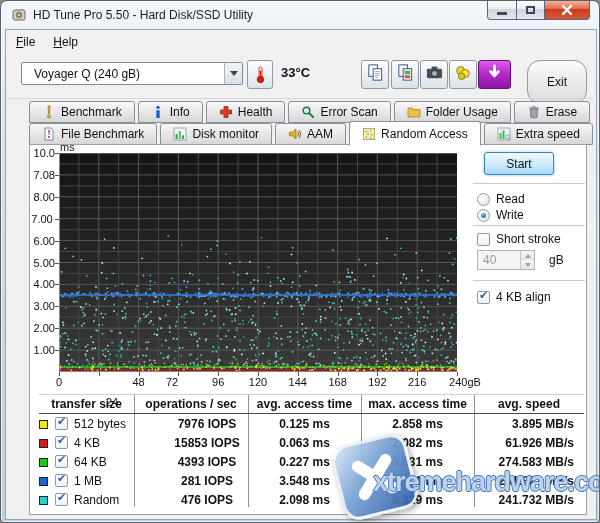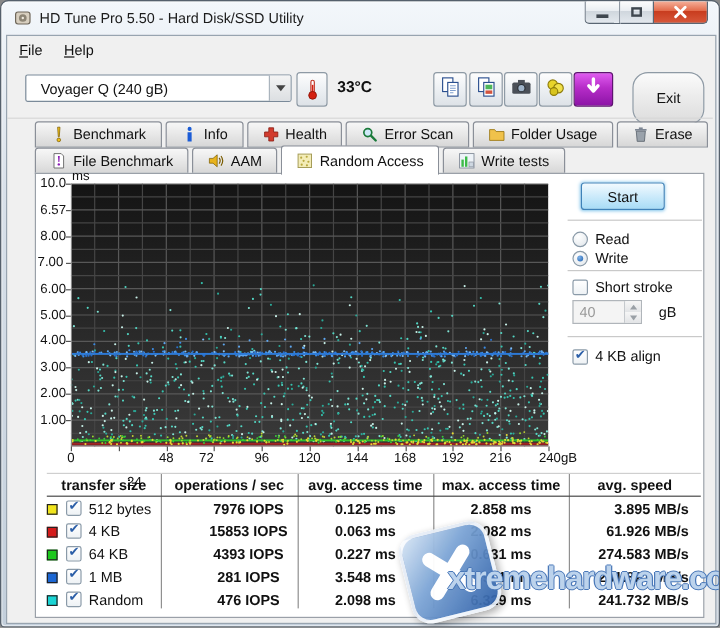--- a/index.html
+++ b/index.html
@@ -256,20 +256,31 @@
             <path d="M3 1h6l2 2v10H3z" fill="#fff" stroke="#6d6d6d" stroke-width=".8"></path>
             <path d="M6.3 3h1.5l-.35 5h-.8z" fill="#8a1bb5"></path>
             <circle cx="7" cy="10" r="1" fill="#8a1bb5"></circle>
           </svg>
         </span>
         <span>File Benchmark</span>
       </div>
       <div class="tab">
         <span class="tab-icon">
           <svg viewBox="0 0 14 14">
+            <rect x="1" y="1" width="12" height="12" fill="#eef3f8" stroke="#7d8693" stroke-width=".7"></rect>
+            <rect x="2.6" y="7" width="2" height="5" fill="#2fae3e"></rect>
+            <rect x="5.8" y="4" width="2" height="8" fill="#49c954"></rect>
+            <rect x="9" y="8.4" width="2" height="3.6" fill="#2fae3e"></rect>
+          </svg>
+        </span>
+        <span>Disk monitor</span>
+      </div>
+      <div class="tab">
+        <span class="tab-icon">
+          <svg viewBox="0 0 14 14">
             <path d="M1.5 5h3L8 2v10L4.5 9h-3z" fill="#e8b31d" stroke="#7a5c00" stroke-width=".6"></path>
             <path d="M9.6 4.6q1.8 2.4 0 4.8M11.2 3q2.8 4 0 8" stroke="#7a5c00" stroke-width="1" fill="none"></path>
           </svg>
         </span>
         <span>AAM</span>
       </div>
       <div class="tab active">
         <span class="tab-icon">
           <svg viewBox="0 0 14 14">
             <rect x="1.4" y="1.4" width="11.2" height="11.2" fill="#f3ecb7" stroke="#a39a54" stroke-width=".8"></rect>
@@ -285,21 +296,21 @@
       </div>
       <div class="tab">
         <span class="tab-icon">
           <svg viewBox="0 0 14 14">
             <rect x="1" y="1" width="12" height="12" fill="#eef3f8" stroke="#7d8693" stroke-width=".7"></rect>
             <rect x="2.5" y="6" width="2" height="6" fill="#3dbb49"></rect>
             <rect x="5.5" y="3.4" width="2" height="8.6" fill="#3dbb49"></rect>
             <rect x="8.8" y="8" width="3.6" height="4" fill="#cfd8e2" stroke="#7d8693" stroke-width=".5"></rect>
           </svg>
         </span>
-        <span>Write tests</span>
+        <span>Extra speed</span>
       </div>
     </div>
   <div class="tabpanel"></div>
 
   <span class="ms-label">ms</span>
   <div class="plot" id="plot"><svg width="398" height="219" viewBox="0 0 398 219">
         <defs>
           <linearGradient id="bg" x1="0" y1="0" x2="0" y2="1">
             <stop offset="0" stop-color="#141414"></stop>
             <stop offset="1" stop-color="#3a3a3a"></stop>
@@ -1818,21 +1829,21 @@
         <circle cx="257.3" cy="142.4" r="0.9" fill="#2b6fc8"></circle>
         <circle cx="189.5" cy="141.4" r="0.9" fill="#2b6fc8"></circle>
         <circle cx="91.2" cy="132.6" r="0.9" fill="#3b8be4"></circle>
         <rect x="0" y="141.1" width="398" height="1.6" fill="#2b79d8"></rect>
         <line x1="0.5" y1="0" x2="0.5" y2="219" stroke="#888"></line>
         <line x1="0" y1="218.5" x2="398" y2="218.5" stroke="#888"></line>
       </svg></div>
   <div id="axisLabels">
       <span class="ytick" style="left: 28px; top: 146px; text-align: right;">10.0</span>
       <span class="ytickmark" style="left: 54px; top: 152px;"></span>
-      <span class="ytick" style="left: 28px; top: 167.9px;">6.57</span>
+      <span class="ytick" style="left: 28px; top: 167.9px;">7.08</span>
       <span class="ytickmark" style="left: 54px; top: 173.9px;"></span>
       <span class="ytick" style="left: 28px; top: 189.8px;">8.00</span>
       <span class="ytickmark" style="left: 54px; top: 195.8px;"></span>
       <span class="ytick" style="left: 28px; top: 211.7px; text-align: center;">7.00</span>
       <span class="ytickmark" style="left: 54px; top: 217.7px;"></span>
       <span class="ytick" style="left: 28px; top: 233.6px;">6.00</span>
       <span class="ytickmark" style="left: 54px; top: 239.6px;"></span>
       <span class="ytick" style="left: 28px; top: 255.5px;">5.00</span>
       <span class="ytickmark" style="left: 54px; top: 261.5px;"></span>
       <span class="ytick" style="left: 28px; top: 277.4px;">4.00</span>

